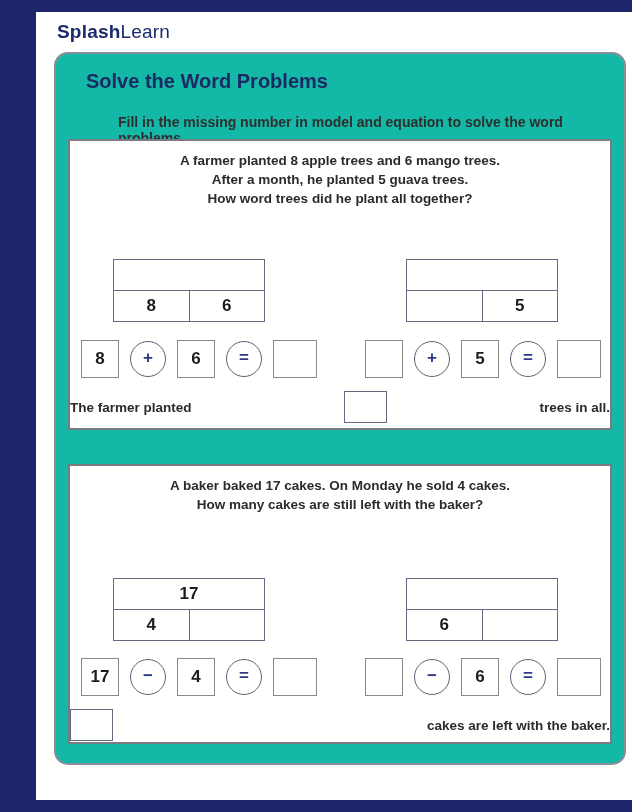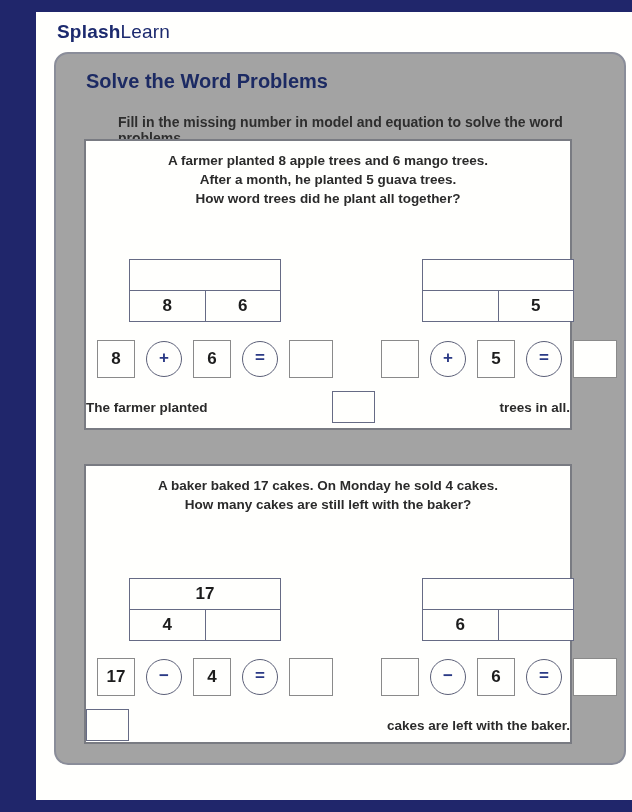--- a/index.html
+++ b/index.html
@@ -16,32 +16,32 @@
     margin-left:24px;
   }
   .logo {
     position:absolute; left:21px; top:9px;
     font-size:19px; color:#1c2a6e; letter-spacing:0.2px;
   }
   .logo .bold { font-weight:800; }
   .logo .reg  { font-weight:400; }
   .container {
     position:absolute; left:18px; top:40px; width:572px; height:713px;
-    border:2px solid #8a8d99; border-radius:14px; background:#a3a3a3;
+    border:2px solid #8a8d99; border-radius:14px; background:#14b8a6;
   }
   .title {
     position:absolute; left:30px; top:16px;
     font-size:20px; font-weight:800; color:#1c2a63;
   }
   .instruction {
     position:absolute; left:30px; top:60px;
     font-size:14px; font-weight:700; color:#2e2e2e;padding-left:32px;
   }
   .card {
-    position:absolute; left:28px; width:488px;
+    position:absolute; left:12px; width:544px;
     border:2px solid #797b82; background:#fffffd;
   }
   .card-1 { top:85px;  height:291px; }
   .card-2 { top:410px; height:280px; }
   .problem-text {
     position:absolute; left:0; right:0; top:10px;
     text-align:center; font-size:13.5px; font-weight:700;
     color:#2b2b2b; line-height:19px;
   }
   .model {

